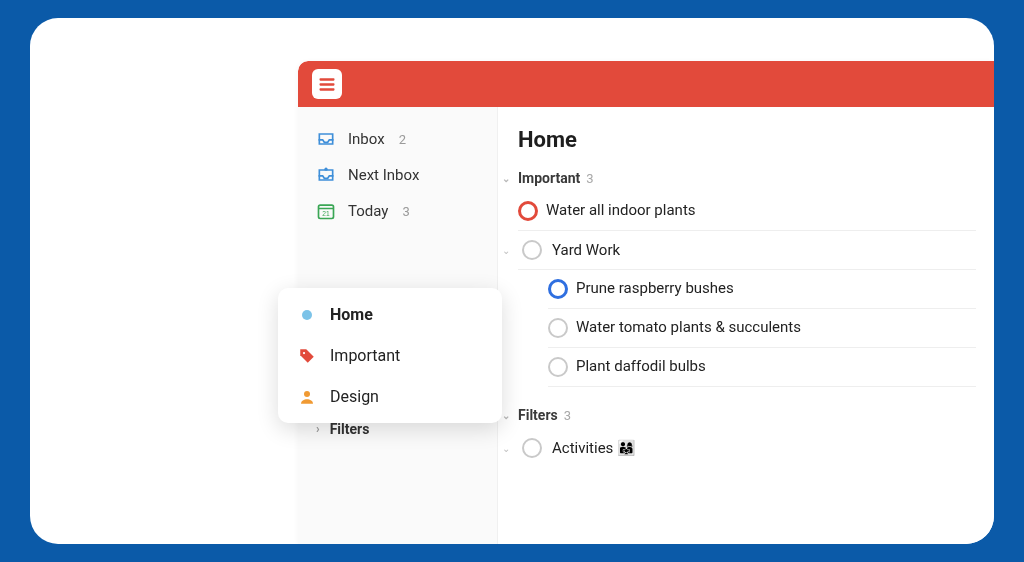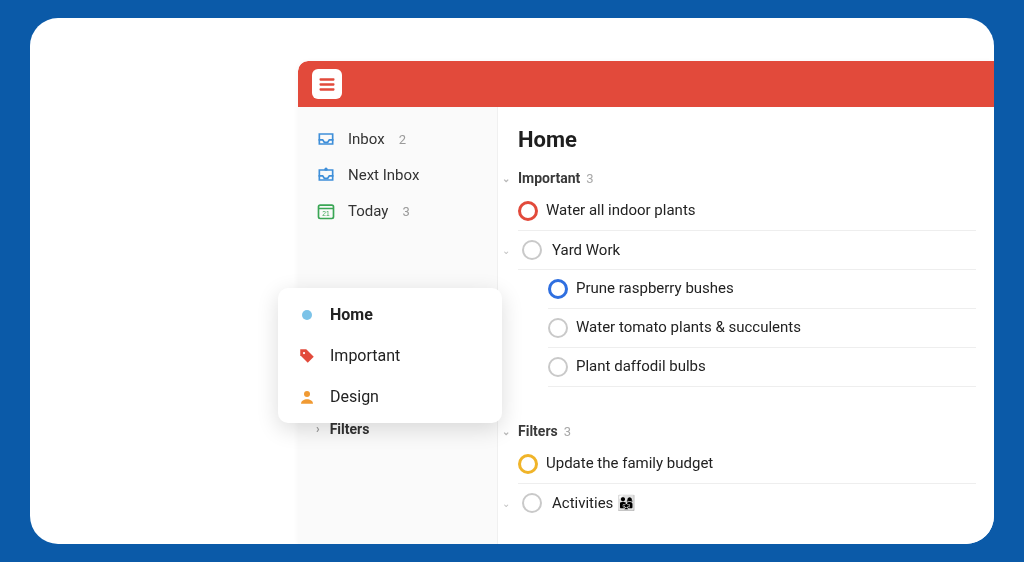--- a/index.html
+++ b/index.html
@@ -147,21 +147,21 @@
   .task {
     display: flex;
     align-items: flex-start;
     gap: 8px;
     padding: 9px 0;
     border-bottom: 1px solid #eeeeee;
     font-size: 15px;
     color: #222;
     cursor: pointer;
   }
-  .task.last-in-group { border-bottom: 1px solid #eeeeee; margin-bottom: 36px; }
+  .task.last-in-group { border-bottom: 1px solid #eeeeee; margin-bottom: 20px; }
   .indent { margin-left: 30px; }
   .check {
     width: 20px;
     height: 20px;
     border-radius: 50%;
     border: 2px solid #c9c9c9;
     flex-shrink: 0;
   }
   .check.red    { border: 3px solid #e24a3b; }
   .check.blue   { border: 3px solid #2f6fe0; }
@@ -277,24 +277,20 @@
             <span>Plant daffodil bulbs</span>
           </div>
         </div>
 
         <div class="section-head">
           <span class="chev-s">⌄</span>
           <span>Filters</span>
           <span class="cnt">3</span>
         </div>
 
-        <div class="task">
-          <span class="check yellow"></span>
-          <span>Update the family budget</span>
-        </div>
 
         <div class="subtask-head" style="border-bottom:none;">
           <span class="tiny-chev">⌄</span>
           <span class="check"></span>
           <span>Activities 👨‍👩‍👧</span>
         </div>
 
       </div>
     </div>
   </div>

